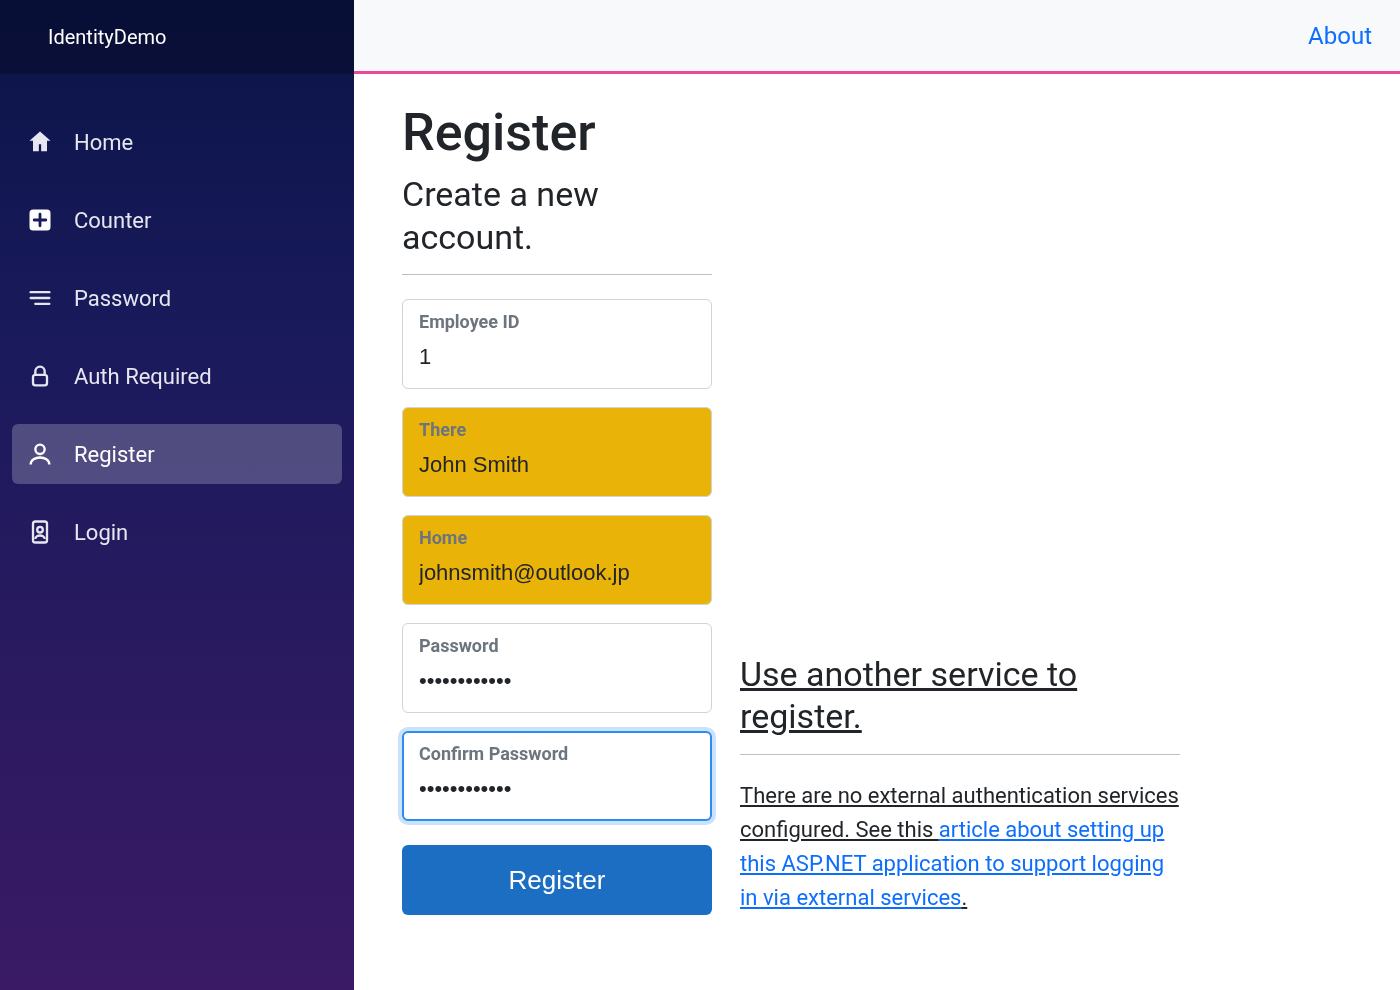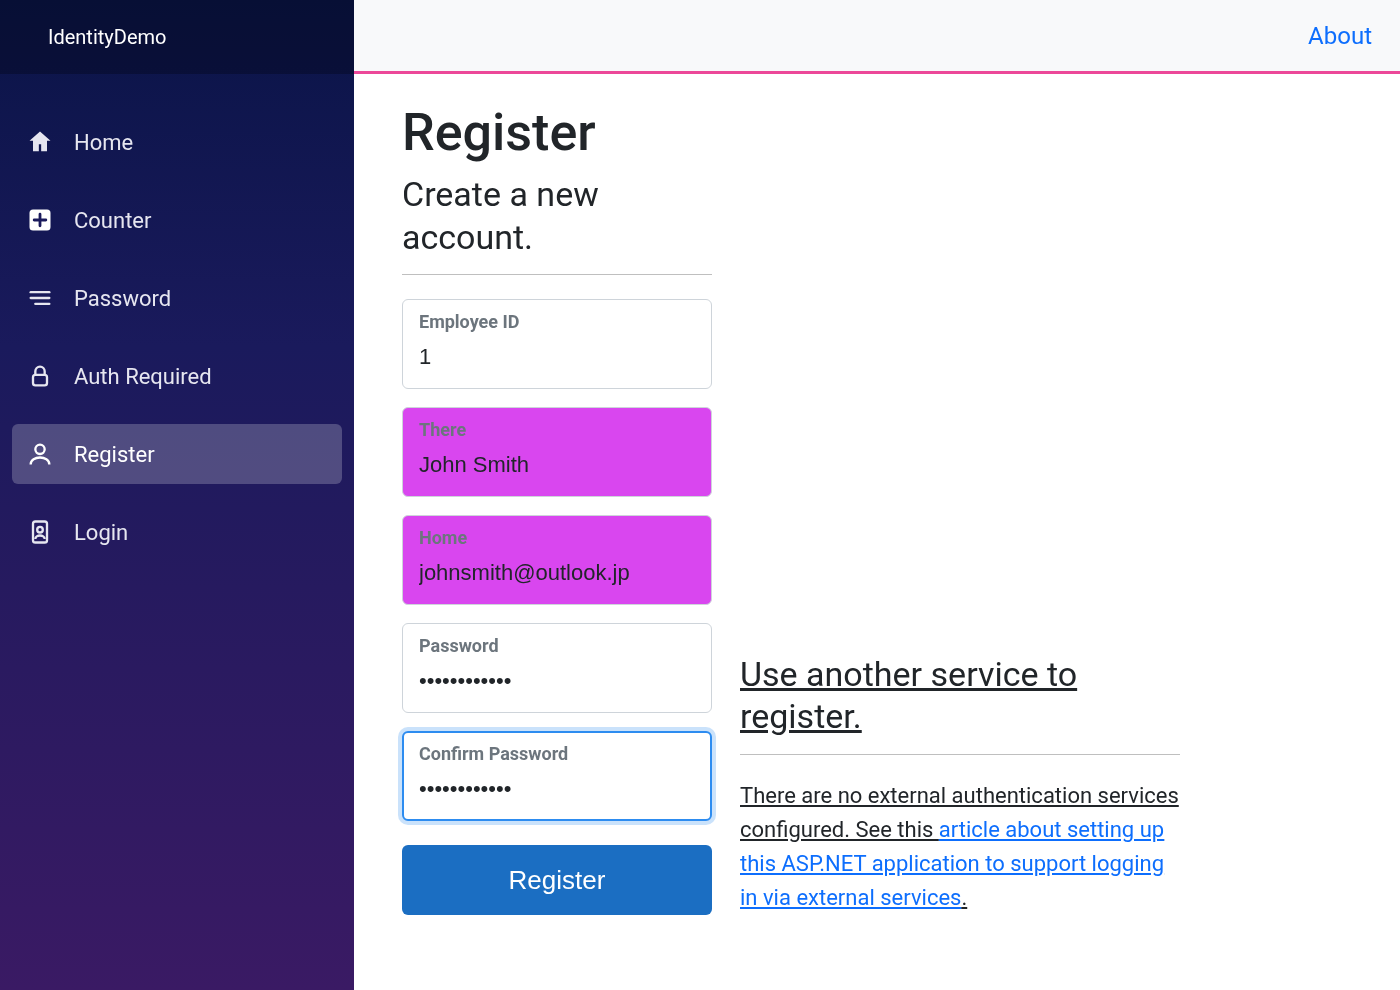--- a/index.html
+++ b/index.html
@@ -129,21 +129,21 @@
       height: 90px;
       padding: 36px 16px 10px 16px;
       font-size: 22px;
       color: #212529;
       background: #fff;
       border: 1px solid #ced4da;
       border-radius: 6px;
       outline: none;
     }
     .field.autofill input {
-      background: #d946ef;
+      background: #eab308;
     }
     .field.focused input {
       border: 2px solid #2d8cf0;
       box-shadow: 0 0 0 4px rgba(45,140,240,0.25);
       padding: 35px 15px 9px 15px;
     }
     .field label {
       position: absolute;
       top: 12px;
       left: 17px;

